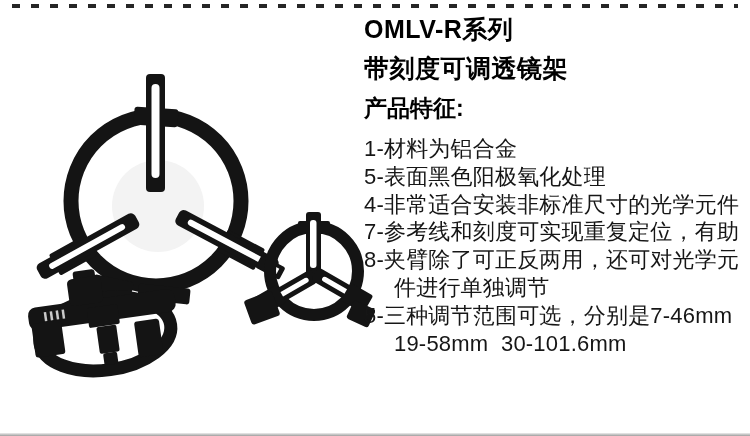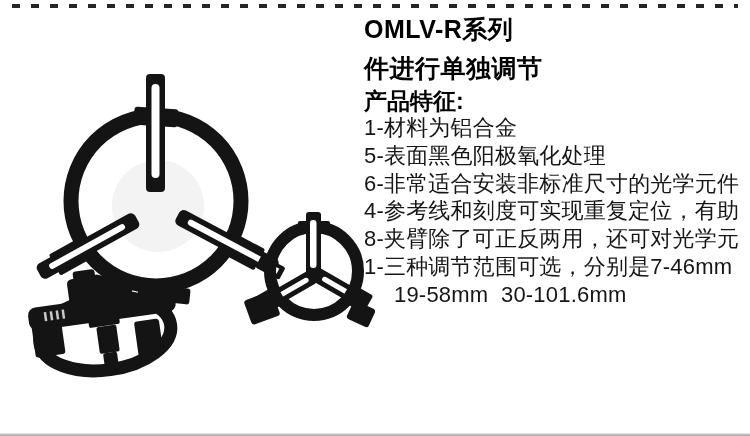--- a/index.html
+++ b/index.html
@@ -24,22 +24,23 @@
   }
   .content{
     position:absolute;left:364px;top:10px;width:384px;
   }
   .title-line{
     font-size:25px;line-height:39px;font-weight:bold;color:#000000;
     letter-spacing:0.5px;white-space:nowrap;
   }
   .features-heading{
     font-size:23px;line-height:26px;font-weight:bold;color:#000000;
+    margin-top:7px;
   }
-  .feature-list{margin-top:0;}
+  .feature-list{margin-top:14px;}
   .fline{
     font-size:22px;line-height:27.8px;color:#161616;
     white-space:pre-wrap;letter-spacing:0.2px;
   }
   .fline.cont{padding-left:30px;}
 </style>
 </head>
 <body>
 
 <div class="page">
@@ -137,40 +138,41 @@
         </g>
         <g transform="translate(361,244) rotate(25)">
           <rect x="-12" y="-10" width="24" height="20" rx="3" fill="#141414"></rect>
         </g>
       </g>
     </svg>
   </div>
 
   <div class="content">
     <div class="title-line">OMLV-R系列</div>
-    <div class="title-line">件进行单独调节</div>
+    <div class="title-line">带刻度可调透镜架</div>
     <div class="features-heading">产品特征:</div>
 
     <div class="feature-list">
       <div class="feature">
         <div class="fline">1-材料为铝合金</div>
       </div>
       <div class="feature">
         <div class="fline">5-表面黑色阳极氧化处理</div>
       </div>
       <div class="feature">
-        <div class="fline">6-非常适合安装非标准尺寸的光学元件</div>
+        <div class="fline">4-非常适合安装非标准尺寸的光学元件</div>
       </div>
       <div class="feature">
-        <div class="fline">4-参考线和刻度可实现重复定位，有助</div>
+        <div class="fline">7-参考线和刻度可实现重复定位，有助</div>
       </div>
       <div class="feature">
         <div class="fline">8-夹臂除了可正反两用，还可对光学元</div>
+        <div class="fline cont">件进行单独调节</div>
       </div>
       <div class="feature">
-        <div class="fline">1-三种调节范围可选，分别是7-46mm</div>
+        <div class="fline">5-三种调节范围可选，分别是7-46mm</div>
         <div class="fline cont">19-58mm  30-101.6mm</div>
       </div>
     </div>
   </div>
 
   <div class="bottom-rule"></div>
 </div>
 
 </body></html>

